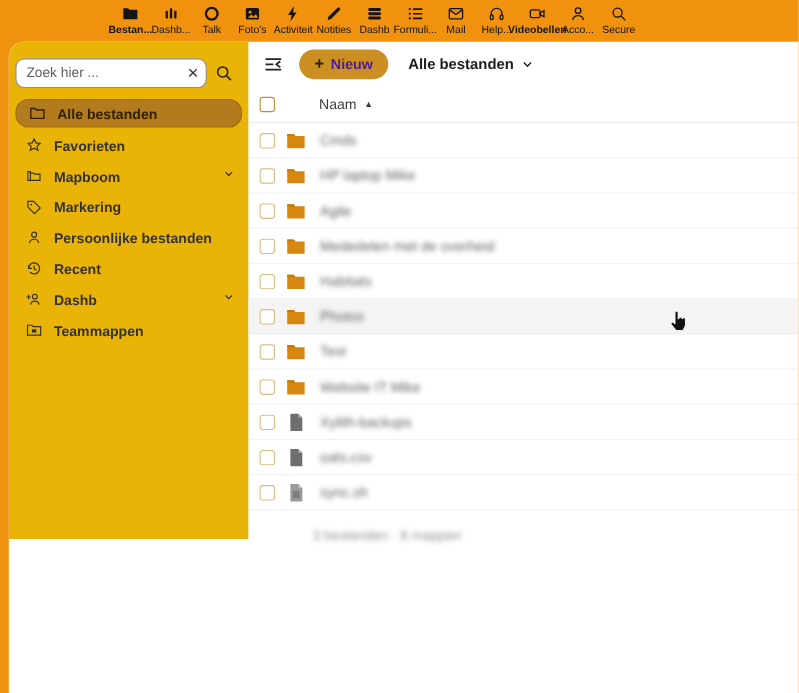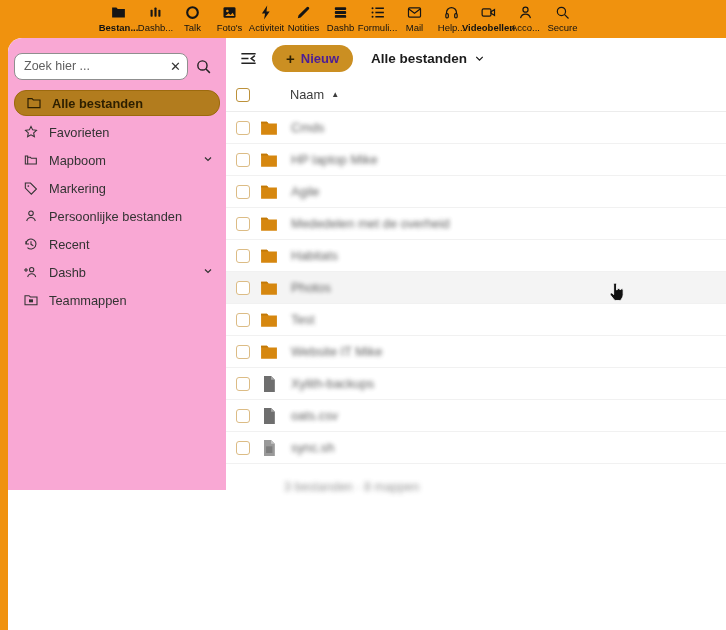--- a/index.html
+++ b/index.html
@@ -15,42 +15,42 @@
   .app .ic svg { width:17px; height:17px; }
   .app .lbl { font-size:9.5px; color:#121212; margin-top:1px; white-space:nowrap; }
   .app.active .lbl { font-weight:bold; }
 
   
   .shell { position:absolute; left:8px; top:38px; width:718px; height:592px;
            background:#ffffff; border-radius:14px 0 0 0; overflow:hidden; }
 
   
   .sidebar { position:absolute; left:0; top:0; width:218px; height:452px;
-             background:#f9a8d4; border-radius:14px 0 0 0; padding-top:8px; }
+             background:#eab308; border-radius:14px 0 0 0; padding-top:8px; }
   .searchrow { display:flex; align-items:center; margin:6px 6px 10px 6px; }
   .searchbox { position:relative; width:174px; height:27px; }
   .searchbox input { width:100%; height:100%; border:1px solid #8f8f8f; border-radius:8px;
             background:#fff; font-size:12.5px; padding:0 26px 0 9px; color:#222;
             font-family:"Liberation Sans", sans-serif; outline:none; }
   .searchbox input::placeholder { color:#5f5f5f; }
   .clear-x { position:absolute; right:7px; top:5px; font-size:13px; color:#333; cursor:pointer; line-height:17px; }
   .search-btn { width:30px; height:28px; display:flex; align-items:center; justify-content:center; cursor:pointer; }
   .nav { padding:0 4px; }
   .nav-item { height:28px; display:flex; align-items:center; padding:0 8px 0 10px;
               border-radius:12px; cursor:pointer; margin:0 0 0 0; }
   .nav-item .nic { width:17px; height:17px; margin-right:10px; flex:none;
                    display:flex; align-items:center; justify-content:center; }
   .nav-item .nic svg { width:16px; height:16px; }
   .nav-item .nlbl { font-size:12.8px; color:#333; flex:1; white-space:nowrap; }
   .nav-item .chev { margin-left:auto; }
   .nav-item.selected { background:#b27c1e; border:1px solid #9c6a0e; height:26px; margin:0 2px 2px 2px; }
   .nav-item.selected .nlbl { color:#2d1f00; font-weight:bold; }
   .nav-item { margin-bottom:0; }
   .nav .nav-item:not(.selected) { margin-top:0; }
-  .nav-item + .nav-item { margin-top:0; }
+  .nav-item + .nav-item { margin-top:0;font-weight:bold; }
   .nav-item:not(.selected) { height:28px; }
 
   
   .main { position:absolute; left:218px; top:0; width:500px; height:592px; background:#fff; }
   .controls { height:40px; display:flex; align-items:center; padding-left:10px; }
   .toggle-btn { width:24px; height:24px; display:flex; align-items:center; justify-content:center; cursor:pointer; }
   .new-btn { margin-left:12px; height:27px; padding:0 14px; background:#cb8f22; border:none;
              border-radius:14px; display:flex; align-items:center; cursor:pointer;
              font-family:"Liberation Sans", sans-serif; }
   .new-btn .plus { font-size:15px; color:#2e2000; margin-right:6px; font-weight:bold; }

